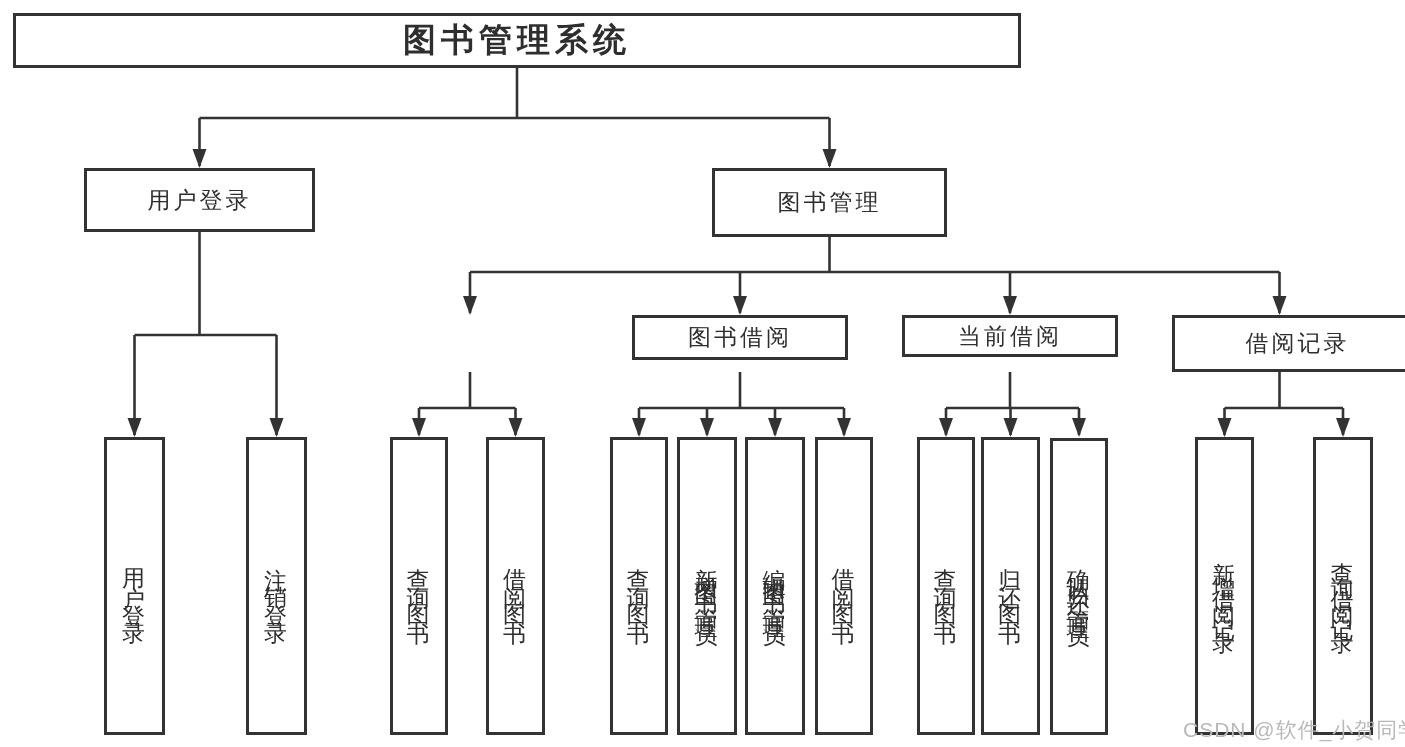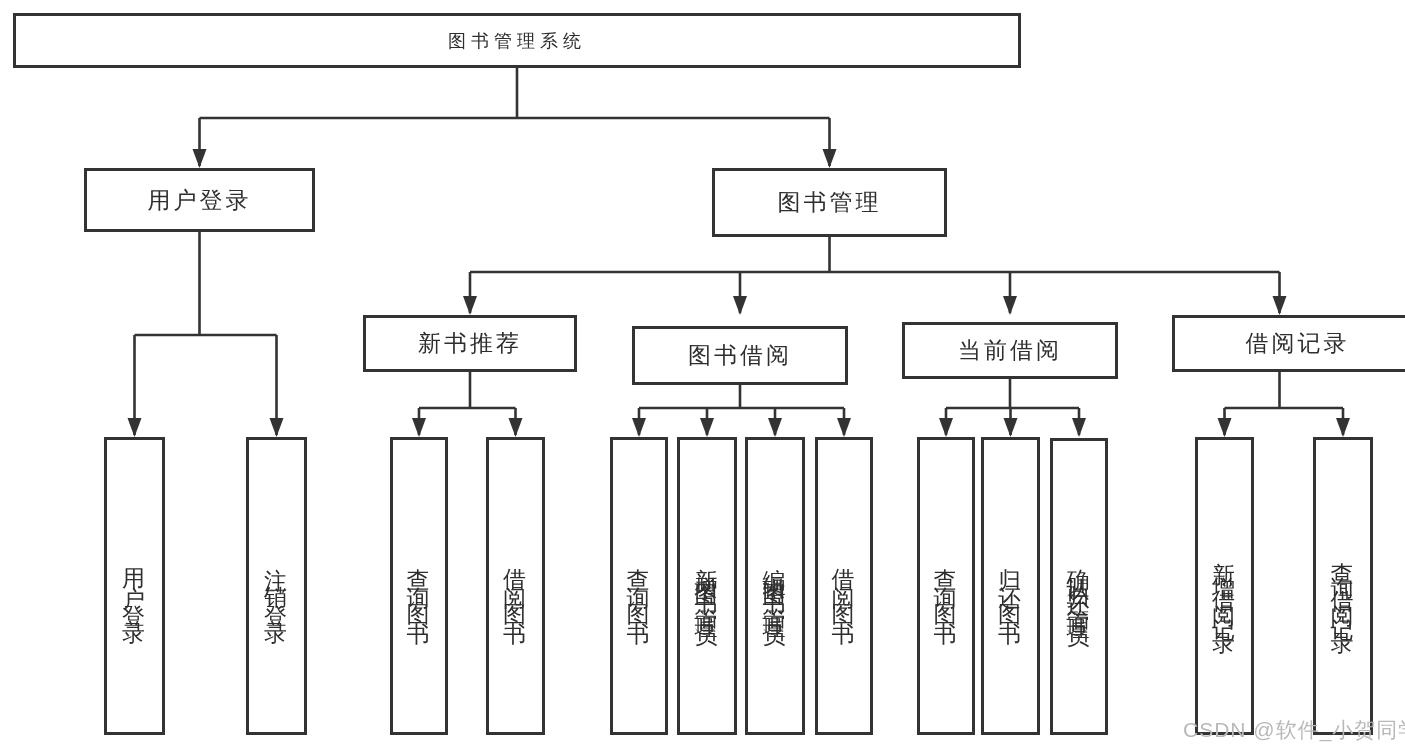--- a/index.html
+++ b/index.html
@@ -26,22 +26,23 @@
     justify-content: center;
     color: #2e2e2e;
     z-index: 2;
   }
   .node.h span {
     font-size: 23px;
     letter-spacing: 3px;
     white-space: nowrap;
   }
   .node.title span {
-    font-size: 18px;
+    font-size: 33px;
     letter-spacing: 5px;
+    font-weight: bold;
   }
   .node.v span {
     writing-mode: vertical-rl;
     text-orientation: mixed;
     font-size: 23px;
     white-space: nowrap;
   }
   .node.v.ls-wide span   { letter-spacing: 18px; }
   .node.v.ls-mid span    { letter-spacing: 14px; }
   .node.v.ls-narrow span { letter-spacing: 8px; }
@@ -105,27 +106,24 @@
     <span>图书管理系统</span>
   </div>
 
   <div class="node h" style="left:84px;top:168px;width:231px;height:64px">
     <span>用户登录</span>
   </div>
   <div class="node h" style="left:712px;top:168px;width:235px;height:69px">
     <span>图书管理</span>
   </div>
 
-  <div class="node h" style="left:363px;top:315px;width:214px;height:57px">
-    <span>新书推荐</span>
-  </div>
-  <div class="node h" style="left:632px;top:326px;width:216px;height:59px">
+  <div class="node h" style="left:632px;top:315px;width:216px;height:45px">
     <span>图书借阅</span>
   </div>
-  <div class="node h" style="left:902px;top:322px;width:216px;height:57px">
+  <div class="node h" style="left:902px;top:315px;width:216px;height:42px">
     <span>当前借阅</span>
   </div>
   <div class="node h" style="left:1172px;top:315px;width:251px;height:57px">
     <span>借阅记录</span>
   </div>
 
   <div class="node v ls-wide" style="left:104px;top:437px;width:61px;height:298px">
     <span>用户登录</span>
   </div>
   <div class="node v ls-wide" style="left:246px;top:437px;width:61px;height:298px">

